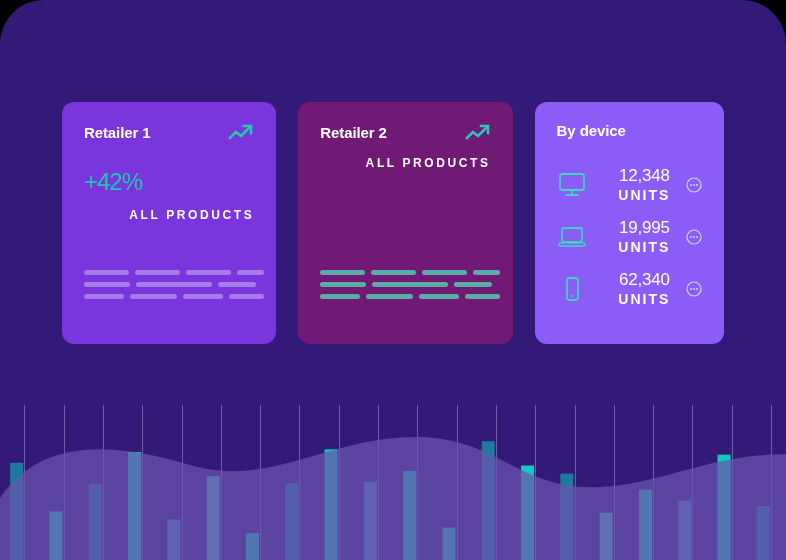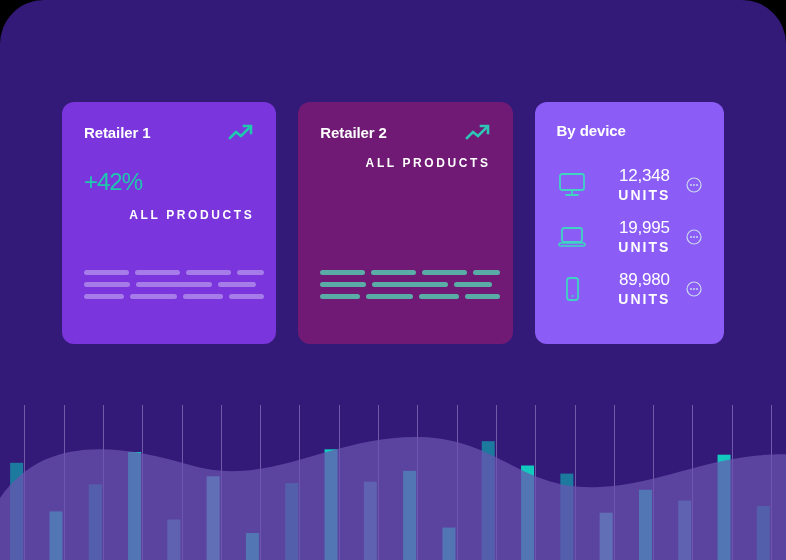--- a/index.html
+++ b/index.html
@@ -272,21 +272,21 @@
             <circle cx="11" cy="8" r="1" fill="#d6efeb"></circle>
           </svg>
         </div>
 
         <div class="device-row">
           <svg class="dev-icon" viewBox="0 0 30 28">
             <rect x="10" y="3" width="11" height="22" rx="2.5" fill="none" stroke="#3fd3c2" stroke-width="1.8"></rect>
             <circle cx="15.5" cy="21" r="1" fill="#3fd3c2"></circle>
           </svg>
           <div class="dev-text">
-            <div class="dev-value">89,980</div>
+            <div class="dev-value">62,340</div>
             <div class="dev-units">UNITS</div>
           </div>
           <svg class="more-icon" viewBox="0 0 16 16">
             <circle cx="8" cy="8" r="7" fill="none" stroke="#d6efeb" stroke-width="1.2"></circle>
             <circle cx="5" cy="8" r="1" fill="#d6efeb"></circle>
             <circle cx="8" cy="8" r="1" fill="#d6efeb"></circle>
             <circle cx="11" cy="8" r="1" fill="#d6efeb"></circle>
           </svg>
         </div>
 

